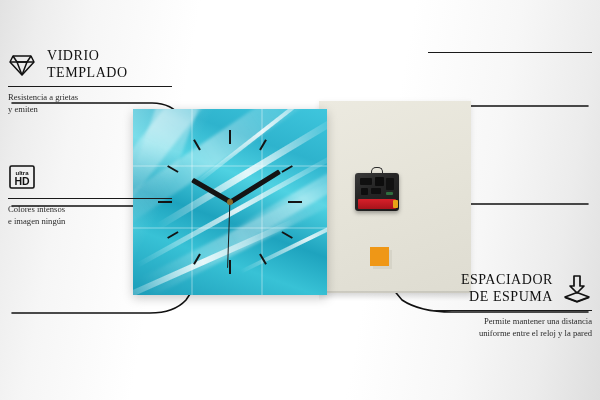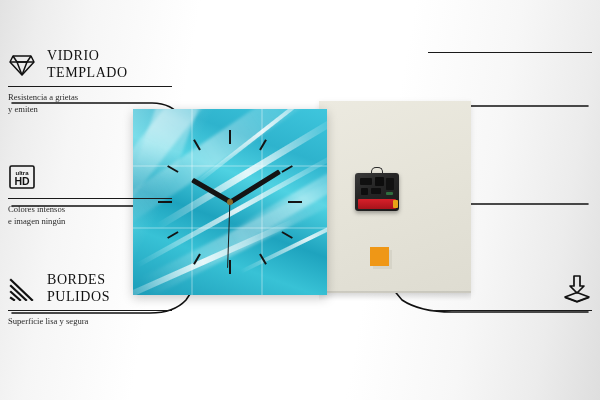--- a/index.html
+++ b/index.html
@@ -352,50 +352,36 @@
           <text x="14" y="11" font-family="Liberation Sans, sans-serif" font-size="6" font-weight="700" text-anchor="middle" fill="#111">ultra</text>
           <text x="14" y="21" font-family="Liberation Sans, sans-serif" font-size="10.5" font-weight="700" text-anchor="middle" fill="#111">HD</text>
         </svg>
       </span>
     </div>
     <div class="feat-rule"></div>
     <div class="feat-desc">Colores intensos
 e imagen ningún</div>
   </div>
 
-  <div class="feature left" style="top:272px;">
-    <div class="feat-head">
-      <span class="feat-icon">
-        <svg width="28" height="24" viewBox="0 0 28 24">
-          <g stroke="#111" stroke-width="2.2" stroke-linecap="square">
-            <line x1="3" y1="3" x2="24" y2="23"></line>
-            <line x1="3" y1="9" x2="18" y2="23"></line>
-            <line x1="3" y1="15" x2="12" y2="23"></line>
-            <line x1="3" y1="21" x2="6" y2="23"></line>
-          </g>
-        </svg>
-      </span>
-      <span class="feat-title">BORDES
-PULIDOS</span>
-    </div>
-    <div class="feat-rule"></div>
-    <div class="feat-desc">Superficie lisa y segura</div>
-  </div>
 
   <div class="feature right" style="top:48px;">
     <div class="feat-rule"></div>
   </div>
 
 
   <div class="feature right" style="top:272px;">
     <div class="feat-head">
       <span class="feat-icon">
         <svg width="30" height="28" viewBox="0 0 30 28">
           <path d="M12,1 H18 V11 H22 L15,18 L8,11 H12 Z" fill="none" stroke="#111" stroke-width="1.7" stroke-linejoin="round"></path>
           <path d="M15,17.5 L27,22 L15,26.5 L3,22 Z" fill="none" stroke="#111" stroke-width="1.7" stroke-linejoin="round"></path>
           <path d="M3,22.5 L15,27 L27,22.5" fill="none" stroke="#111" stroke-width="1.4"></path>
         </svg>
       </span>
+      <span class="feat-title">ESPACIADOR
+DE ESPUMA</span>
     </div>
     <div class="feat-rule"></div>
+    <div class="feat-desc">Permite mantener una distancia
+uniforme entre el reloj y la pared</div>
   </div>
 
 </div>
 
 </body></html>

